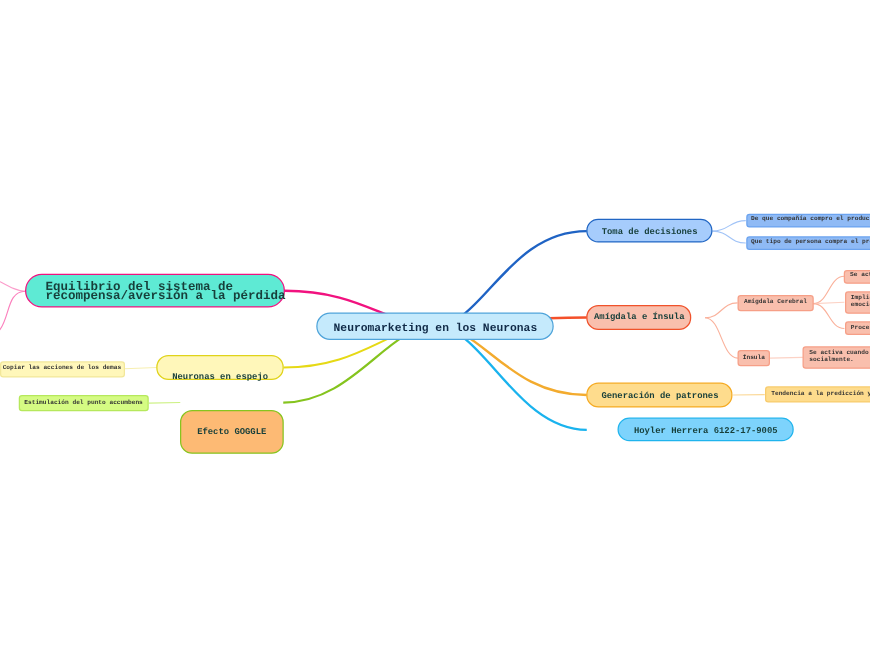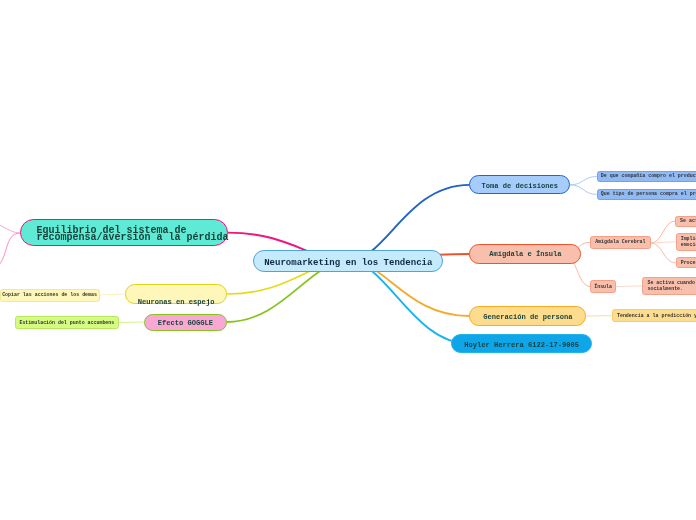--- a/index.html
+++ b/index.html
@@ -13,35 +13,35 @@
   .node.lf{justify-content:flex-start;text-align:left;}
 
   
   #n-root{left:253.3px;top:249.8px;width:190px;height:21.9px;border-radius:11px;
           background:#c5eafc;border:1.2px solid #4fa4da;color:#102a47;font-size:9.05px;
           padding-top:4px;}
 
   
   #n-toma{left:469.4px;top:175.2px;width:100.6px;height:19.3px;border-radius:9.7px;
           background:#a6ccfc;border:1.2px solid #2166c4;color:#173f3a;font-size:7.1px;padding-top:2.6px;}
-  #n-amig{left:469.4px;top:244.3px;width:112px;height:19.3px;border-radius:9.7px;
+  #n-amig{left:469.4px;top:244.3px;width:84px;height:19.3px;border-radius:9.7px;
           background:#f9bfad;border:1.2px solid #f0522b;color:#173f3a;font-size:7.1px;padding-top:1px;}
   #n-gener{left:469.4px;top:306.3px;width:117.1px;height:19.4px;border-radius:9.7px;
           background:#fedc8d;border:1.2px solid #f5aa22;color:#173f3a;font-size:7.1px;padding-top:2.6px;}
-  #n-hoyler{left:451px;top:334.3px;width:141.2px;height:19.2px;border-radius:9.7px;
-          background:#0ea5e9;border:1.2px solid #20b4ed;color:#173f3a;font-size:7.1px;padding-top:2.6px;}
+  #n-hoyler{left:494px;top:334.3px;width:141.2px;height:19.2px;border-radius:9.7px;
+          background:#7dd3fc;border:1.2px solid #20b4ed;color:#173f3a;font-size:7.1px;padding-top:2.6px;}
 
   
   #n-equil{left:20.4px;top:218.9px;width:207.3px;height:27.4px;border-radius:13.7px;
           background:#5eead4;border:1.3px solid #f2107f;color:#173f3a;font-size:10px;
           padding-left:15px;padding-top:3px;line-height:7.2px;}
   #n-neuro{left:125.4px;top:284.3px;width:101.4px;height:19.4px;border-radius:9.7px;
           background:#fff7ba;border:1.1px solid #e0d31a;color:#173f3a;font-size:7.1px;padding-top:16px;}
-  #n-efect{left:144.2px;top:314px;width:82.4px;height:17px;border-radius:9.7px;
-          background:#f9a8d4;border:1.1px solid #87c41e;color:#173f3a;font-size:7.1px;padding-top:2.6px;}
+  #n-efect{left:144.2px;top:328px;width:82.4px;height:35px;border-radius:9.7px;
+          background:#fdba74;border:1.1px solid #87c41e;color:#173f3a;font-size:7.1px;padding-top:2.6px;}
 
   
   #n-q1{left:596.6px;top:170.6px;width:130px;height:11.7px;border-radius:2.6px;
         background:#8fbaf5;border:0.9px solid #6ba3ef;color:#333333;font-size:4.95px;padding-left:3.2px;}
   #n-q2{left:596.6px;top:188.7px;width:130px;height:11.5px;border-radius:2.6px;
         background:#8fbaf5;border:0.9px solid #6ba3ef;color:#333333;font-size:4.95px;padding-left:3.2px;}
   #n-amc{left:590px;top:235.9px;width:60.7px;height:12.8px;border-radius:2.6px;
         background:#f9bfad;border:0.9px solid #f69f87;color:#333333;font-size:4.95px;}
   #n-insu{left:590.3px;top:280.4px;width:25.6px;height:12.3px;border-radius:2.6px;
         background:#f9bfad;border:0.9px solid #f69f87;color:#333333;font-size:4.95px;}
@@ -99,25 +99,25 @@
       <path stroke="#fbd897" stroke-width="0.9" d="M586.5,316 L611.8,315.7"></path>
 
       <path stroke="#fb9ccb" stroke-width="0.9" d="M20.3,233 C3.3,233 -12,208 -68,208"></path>
       <path stroke="#fb7fbc" stroke-width="0.9" d="M20.3,233 C0.3,233 12,270 -14,270"></path>
 
       <path stroke="#f7efb0" stroke-width="0.9" d="M125.4,294 L99.6,295"></path>
       <path stroke="#cdf184" stroke-width="0.9" d="M144.2,322 L119.1,322.5"></path>
     </g>
   </svg>
 
-  <div class="node" id="n-root">Neuromarketing en los Tendencia</div>
+  <div class="node" id="n-root">Neuromarketing en los Neuronas</div>
 
   <div class="node" id="n-toma">Toma de decisiones</div>
   <div class="node" id="n-amig">Amígdala e Ínsula</div>
-  <div class="node" id="n-gener">Generación de persona</div>
+  <div class="node" id="n-gener">Generación de patrones</div>
   <div class="node" id="n-hoyler">Hoyler Herrera 6122-17-9005</div>
 
   <div class="node lf" id="n-equil">Equilibrio del sistema de
 recompensa/aversión a la pérdida</div>
   <div class="node" id="n-neuro">Neuronas en espejo</div>
   <div class="node" id="n-efect">Efecto GOGGLE</div>
 
   <div class="node lf" id="n-q1">De que compañía compro el producto</div>
   <div class="node lf" id="n-q2">Que tipo de persona compra el producto</div>
   <div class="node" id="n-amc">Amígdala Cerebral</div>

